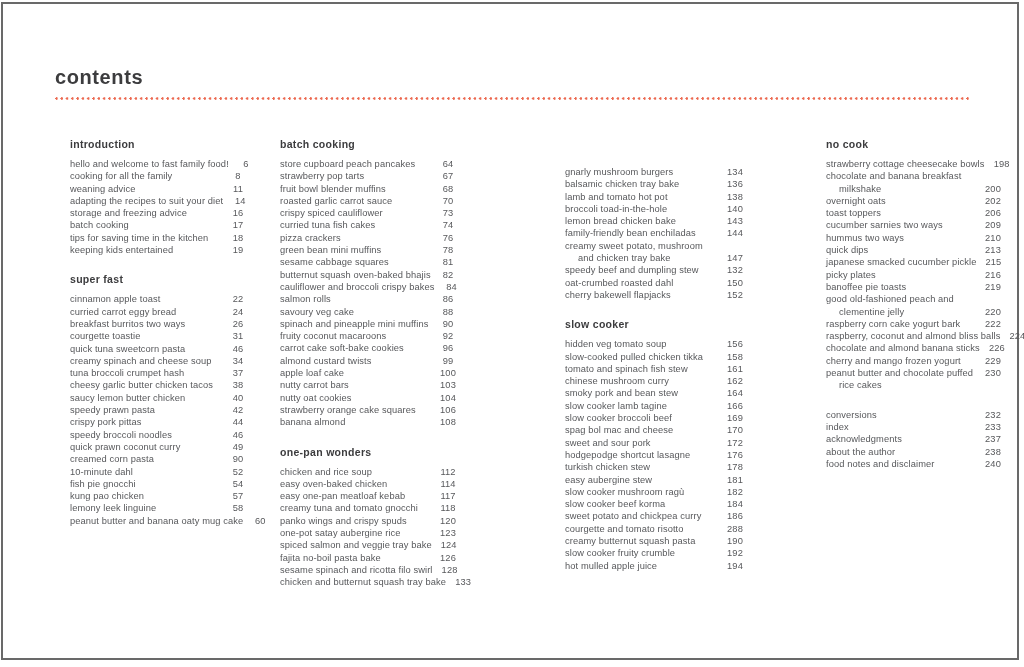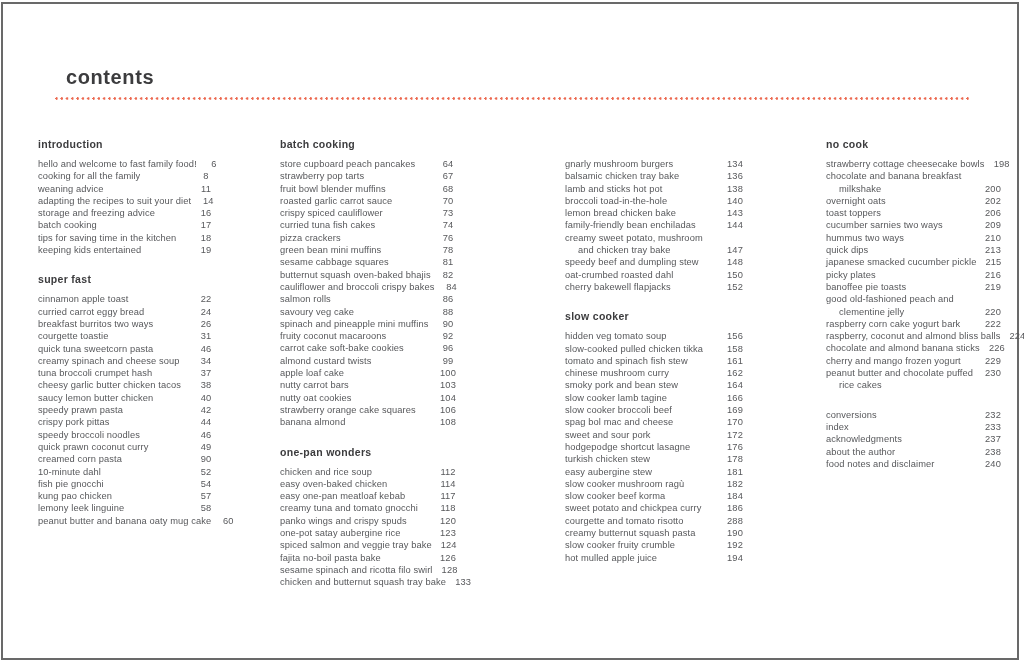--- a/index.html
+++ b/index.html
@@ -13,45 +13,45 @@
   }
   .frame {
     position: absolute;
     left: 1px; top: 2px;
     width: 1018px; height: 658px;
     border: 2px solid #696969;
     pointer-events: none;
   }
   h1.title {
     position: absolute;
-    left: 66px; top: 66px;
+    left: 55px; top: 66px;
     font-size: 20px;
     font-weight: bold;
     letter-spacing: 0.6px;
     color: var(--ink);
   }
   .rule {
     position: absolute;
     left: 55px; top: 97px;
     width: 914px; height: 3px;
     background-image: radial-gradient(circle at 1.5px 1.5px, var(--accent) 1.1px, rgba(0,0,0,0) 1.4px);
     background-size: 5.3px 3px;
     background-repeat: repeat-x;
   }
   .col {
     position: absolute;
     top: 138px;
   }
-  .col-0 { left: 38px;  width: 181px; }
+  .col-0 { left: 70px;  width: 181px; }
   .col-1 { left: 280px; width: 181px; }
   .col-2 { left: 565px; width: 183px; }
   .col-3 { left: 790px; width: 180px; margin-left: 36px; }
   .block { margin-top: 17px; }
   .block:first-child { margin-top: 0; }
-  .block.spacer-top { margin-top: 20px; }
+  .block.spacer-top { margin-top: 28px; }
   .block.end-matter { margin-top: 17px; }
   h2.heading {
     font-size: 10.5px;
     font-weight: bold;
     letter-spacing: 0.3px;
     color: var(--ink);
     line-height: 12px;
     margin-bottom: 8px;
   }
   .row {
@@ -329,21 +329,21 @@
     <section class="block spacer-top">
       <div class="row">
         <span class="txt">gnarly mushroom burgers</span>
         <span class="num">134</span>
       </div>
       <div class="row">
         <span class="txt">balsamic chicken tray bake</span>
         <span class="num">136</span>
       </div>
       <div class="row">
-        <span class="txt">lamb and sticks hot pot</span>
+        <span class="txt">lamb and tomato hot pot</span>
         <span class="num">138</span>
       </div>
       <div class="row">
         <span class="txt">broccoli toad-in-the-hole</span>
         <span class="num">140</span>
       </div>
       <div class="row">
         <span class="txt">lemon bread chicken bake</span>
         <span class="num">143</span>
       </div>
@@ -354,21 +354,21 @@
       <div class="row">
         <span class="txt">creamy sweet potato, mushroom</span>
         <span class="num"></span>
       </div>
       <div class="row">
         <span class="txt indent">and chicken tray bake</span>
         <span class="num">147</span>
       </div>
       <div class="row">
         <span class="txt">speedy beef and dumpling stew</span>
-        <span class="num">148</span>
+        <span class="num">132</span>
       </div>
       <div class="row">
         <span class="txt">oat-crumbed roasted dahl</span>
         <span class="num">150</span>
       </div>
       <div class="row">
         <span class="txt">cherry bakewell flapjacks</span>
         <span class="num">152</span>
       </div>
     </section>

